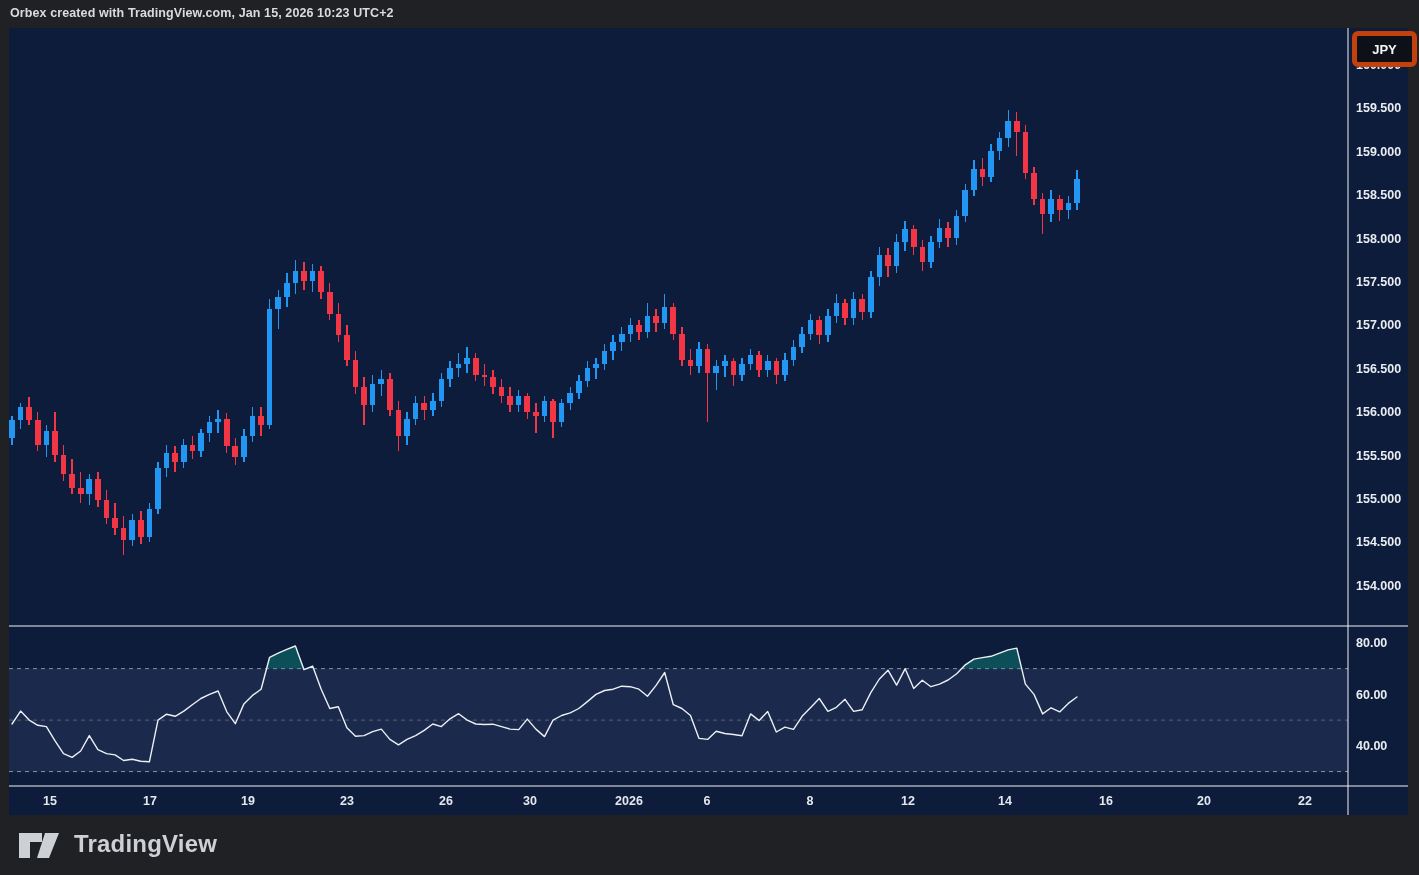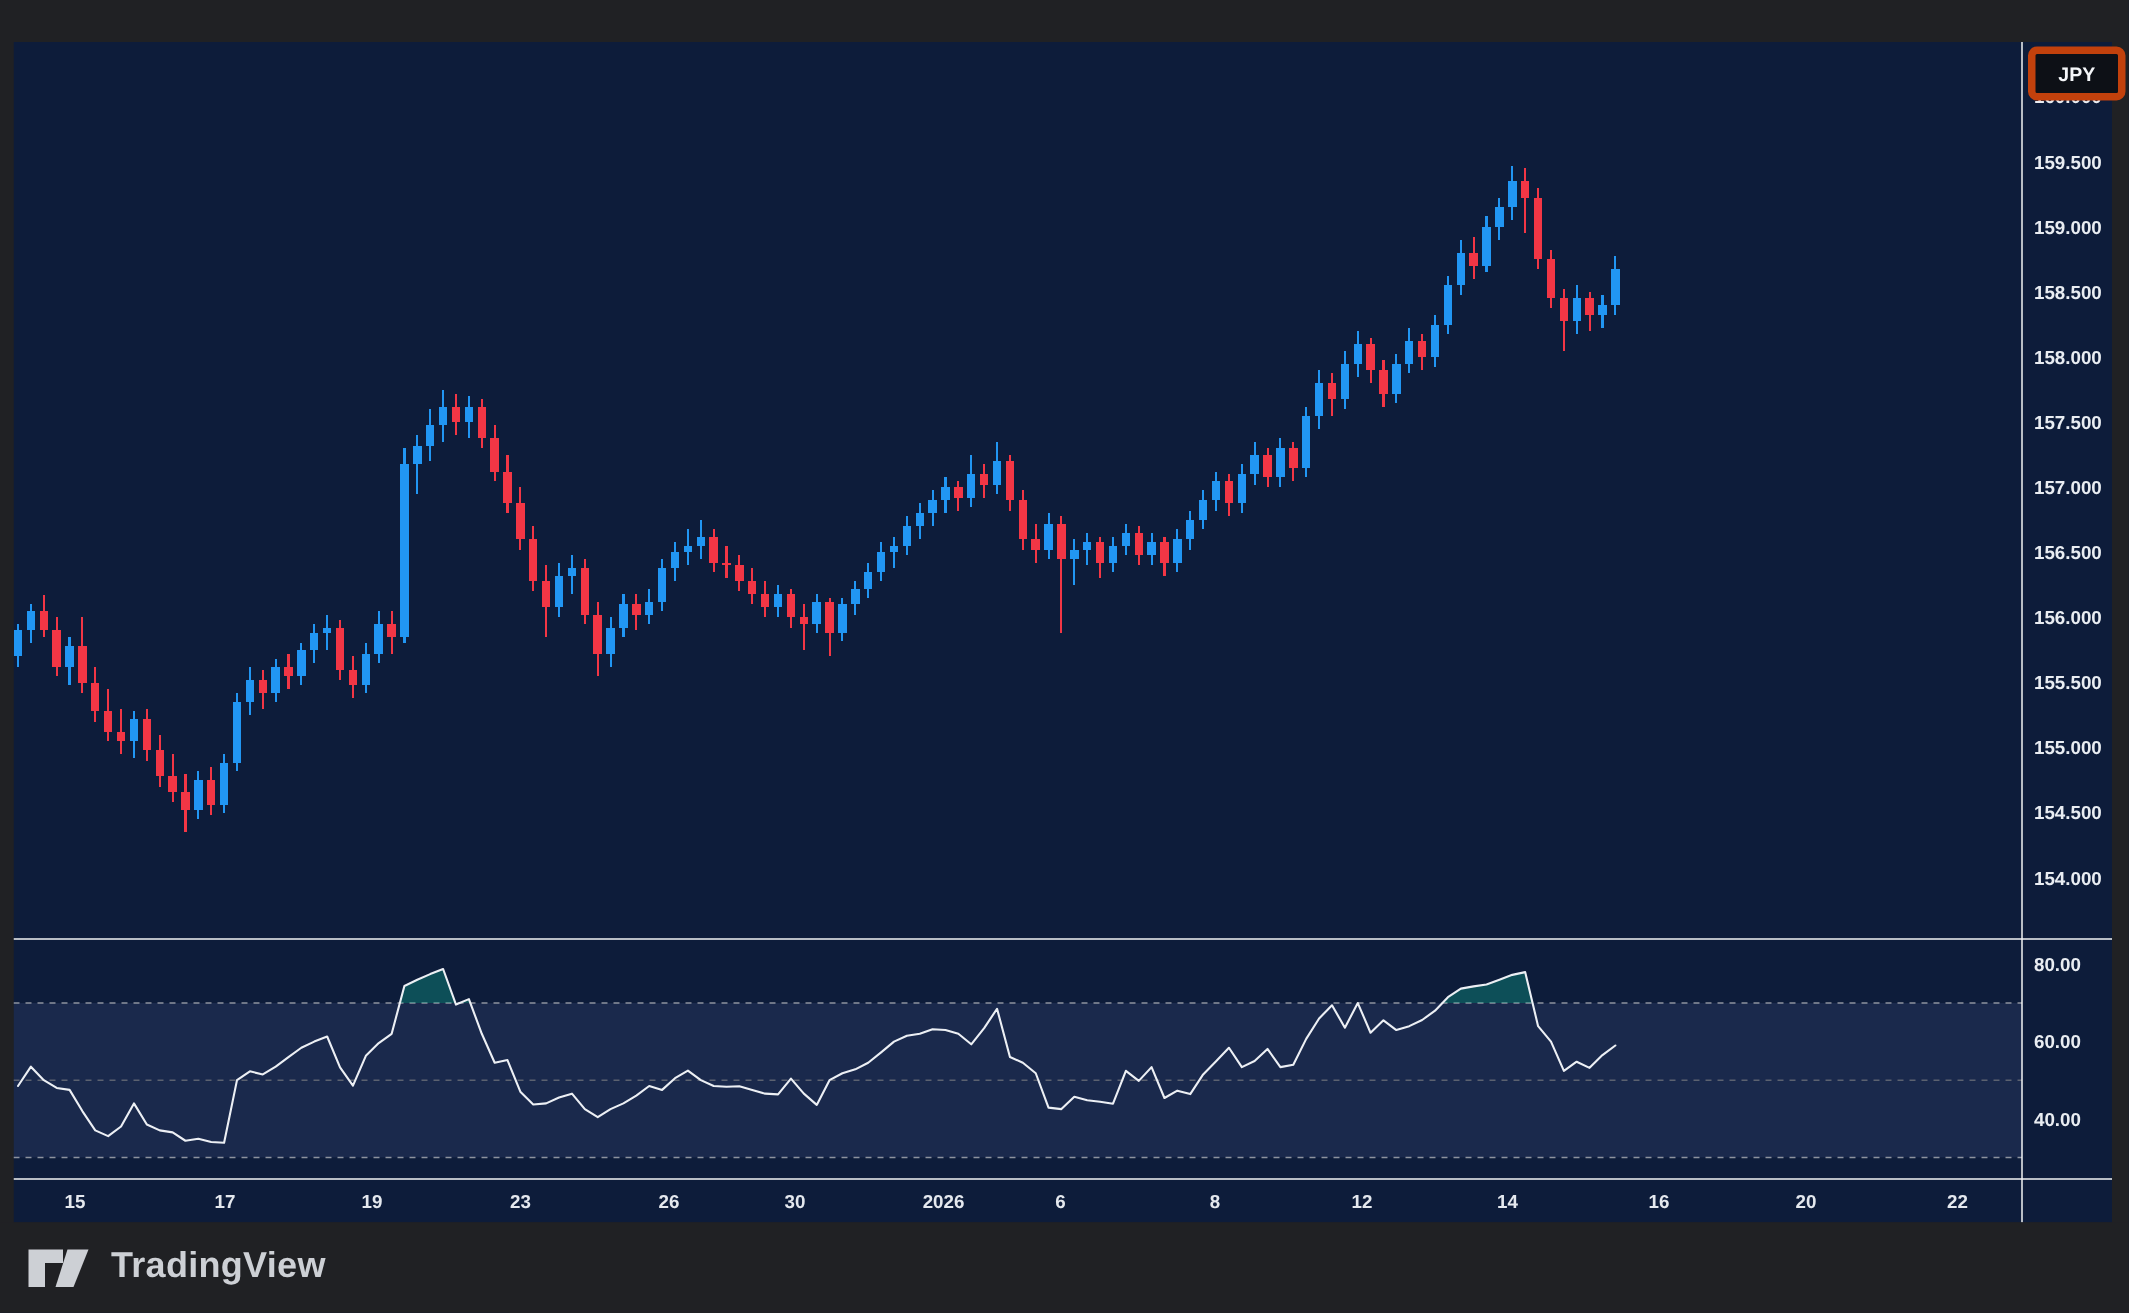--- a/index.html
+++ b/index.html
@@ -18,20 +18,21 @@
   .tv-logo{position:absolute;left:18px;top:13px;display:flex;align-items:center;gap:10px;
            text-decoration:none;cursor:pointer;}
   .tv-logo-text{color:#cdd0d5;font-size:24px;font-weight:700;letter-spacing:.2px;}
   .tv-mark{display:block;}
 </style>
 </head>
 <body>
 
 <div class="screen">
 
+  <div class="header">Orbex created with TradingView.com, Jan 15, 2026 10:23 UTC+2</div>
 
   <div class="chart">
     <svg id="chart-svg" width="1399" height="787" viewBox="0 0 1399 787">
         <rect x="0" y="0" width="1399" height="787" fill="#0d1c3a"></rect>
         <rect x="0" y="640.657980456026" width="1339" height="102.93159609120517" fill="rgba(124,140,210,0.12)"></rect>
         <line x1="0" y1="640.657980456026" x2="1339" y2="640.657980456026" stroke="#8d929e" stroke-width="1" stroke-dasharray="4 4"></line>
         <line x1="0" y1="692.1237785016286" x2="1339" y2="692.1237785016286" stroke="#5c6270" stroke-width="1" stroke-dasharray="4 4"></line>
         <line x1="0" y1="743.5895765472312" x2="1339" y2="743.5895765472312" stroke="#8d929e" stroke-width="1" stroke-dasharray="4 4"></line>
         <g>
           <polygon points="257.6,640.7 260.6,629.3 269.2,625.2 277.8,621.4 286.4,618.0 294.6,640.7" fill="rgba(16,186,151,0.32)"></polygon>

